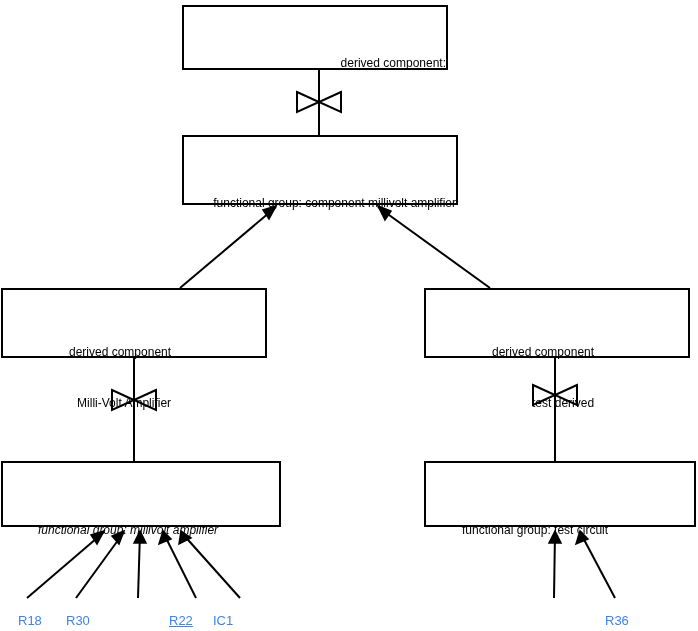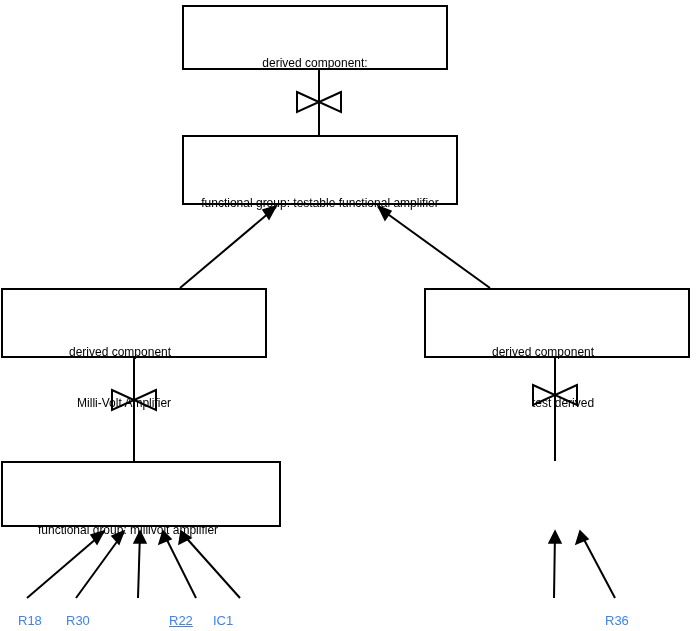--- a/index.html
+++ b/index.html
@@ -25,21 +25,21 @@
     position: absolute;
     color: #000000;
     font-size: 12px;
     line-height: 17px;
     white-space: pre;
     text-align: right;
   }
   .node-text.centered {
     left: 0;
     right: 0;
-    text-align: center;
+    text-align: right;
   }
   svg.edges {
     position: absolute;
     left: 0;
     top: 0;
     width: 698px;
     height: 631px;
     overflow: visible;
   }
   .leaf-label {
@@ -123,44 +123,49 @@
   </svg>
 
   <div class="node" style="left:182px; top:5px; width:266px; height:65px;">
     <div class="node-text centered" style="top:14px;">
       <div>derived component:</div>
     </div>
   </div>
 
   <div class="node" style="left:182px; top:135px; width:276px; height:70px;">
     <div class="node-text centered" style="top:24px;">
-      <div>functional group: testable functional amplifier</div>
+      <div>functional group: component millivolt amplifier</div>
     </div>
   </div>
 
   <div class="node" style="left:1px; top:288px; width:266px; height:70px;">
     <div class="node-text" style="left:66px; top:20px;">
       <div>derived component</div>
       <div>Milli-Volt Amplifier</div>
     </div>
   </div>
 
   <div class="node" style="left:424px; top:288px; width:266px; height:70px;">
     <div class="node-text" style="left:66px; top:20px;">
       <div>derived component</div>
       <div>test derived</div>
     </div>
   </div>
 
   <div class="node" style="left:1px; top:461px; width:280px; height:66px;">
-    <div class="node-text" style="left:35px; top:25px;">
+    <div class="node-text" style="left:35px; top:25px;font-style:italic;">
       <div>functional group: millivolt amplifier</div>
     </div>
   </div>
 
+  <div class="node" style="left:424px; top:461px; width:272px; height:66px;">
+    <div class="node-text" style="left:36px; top:25px;">
+      <div>functional group: test circuit</div>
+    </div>
+  </div>
 
   <div class="leaf-label" style="left:18px; top:613px;">R18</div>
   <div class="leaf-label" style="left:66px; top:613px;">R30</div>
   <div class="leaf-label" style="left:119px; top:613px;margin-top:44px;">R26</div>
   <div class="leaf-label" style="left:169px; top:613px;text-decoration:underline;">R22</div>
   <div class="leaf-label" style="left:213px; top:613px;">IC1</div>
 
   <div class="leaf-label" style="left:540px; top:613px;margin-top:48px;">TR1</div>
   <div class="leaf-label" style="left:605px; top:613px;">R36</div>
 

